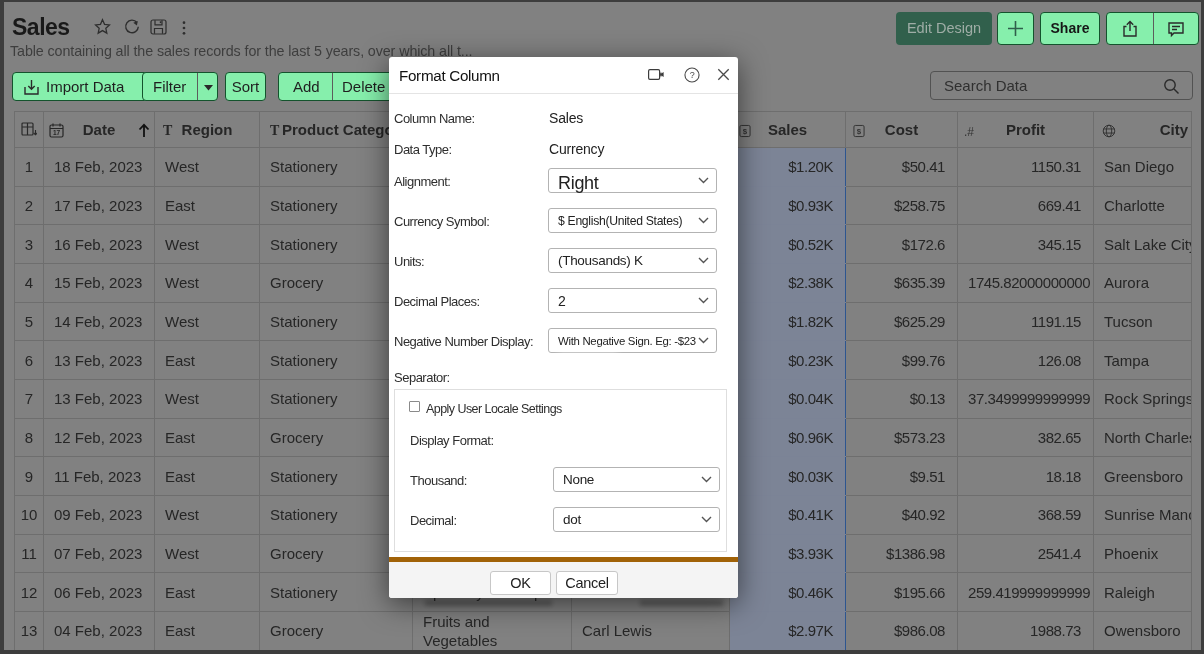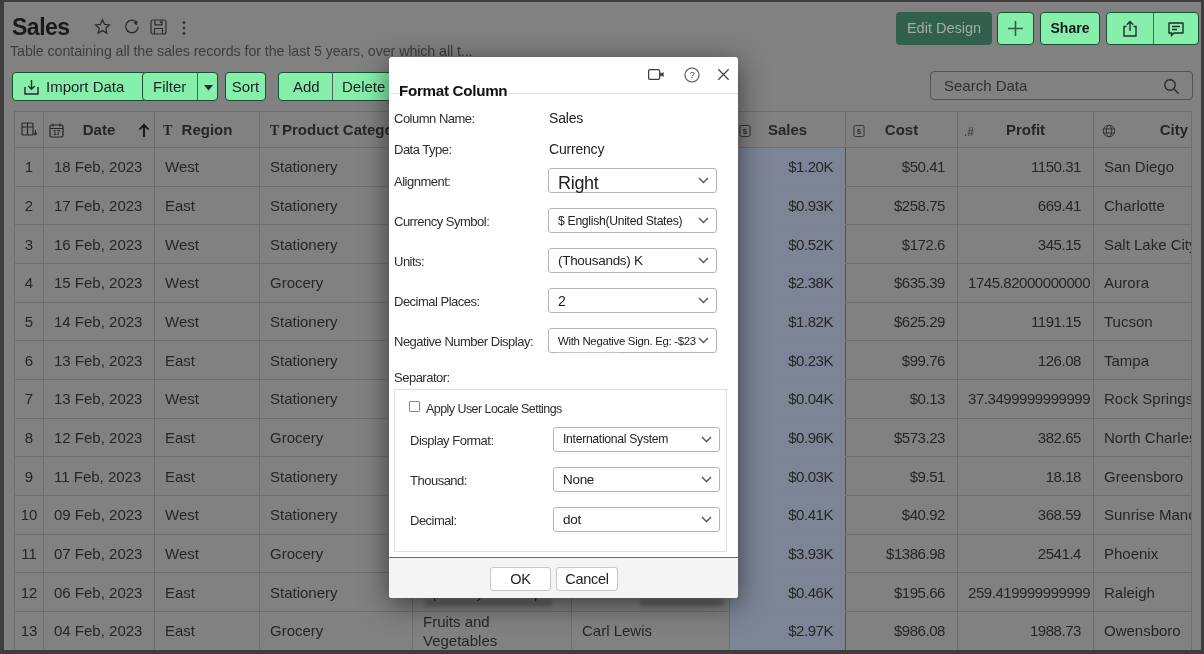--- a/index.html
+++ b/index.html
@@ -33,31 +33,31 @@
 th { height:36px; font-size:15px; font-weight:bold; text-align:center; position:relative; padding:0 2px; }
 td { height:38.66px; }
 td.num { text-align:center; padding:0 2px; }
 td.r { text-align:right; padding-right:12px; letter-spacing:-0.45px; }
 .sel { background:#7c8496; border-left:1px solid #2d5590; border-right:1px solid #2d5590; border-top-color:#7b8396; border-bottom-color:#7b8396; }
 tr.first .sel { border-top:1px solid #2d5590; }
 .ticon { font-family:"Liberation Serif", serif; font-weight:bold; font-size:14px; margin-right:8px; color:#262626; }
 
 #dialog { position:absolute; left:389px; top:57px; width:349px; height:541px; background:#fff; border-radius:3px; box-shadow:0 6px 28px rgba(0,0,0,0.55); z-index:100; font-size:13px; color:#2e2e2e; letter-spacing:-0.3px; }
 #dialog .hdr { position:absolute; left:0; top:0; width:100%; height:37px; border-bottom:1px solid #e4e4e4; }
-#dialog .hdr .t { position:absolute; left:10px; top:10px; font-size:15.2px; font-weight:bold; color:#111; letter-spacing:-0.3px;margin-top:15px; }
+#dialog .hdr .t { position:absolute; left:10px; top:10px; font-size:15.2px; font-weight:normal; color:#111; letter-spacing:-0.3px; }
 .dlabel { position:absolute; left:5px; white-space:nowrap; font-size:13px; letter-spacing:-0.5px; }
 .dvalue { position:absolute; left:160px; font-size:14px; letter-spacing:-0.2px; color:#222; }
 .sbox { position:absolute; left:159px; width:169px; height:25px; border:1px solid #b3b3b3; border-radius:3px; background:#fff; color:#222; }
 .sbox span { position:absolute; left:9px; top:4px; font-size:13.5px; white-space:nowrap; }
 .sbox svg { position:absolute; right:7px; top:8px; }
 #grpbox { position:absolute; left:5px; top:332px; width:333px; height:163px; border:1px solid #dedede; }
 #grpbox .sbox { left:158px; width:167px; }
 #grpbox .dlabel { left:15px; }
 #cb { position:absolute; left:15px; top:343px; width:11px; height:11px; border:1px solid #8a8a8a; background:#fff; border-radius:1px; }
-#dfooter { position:absolute; left:0; top:500px; width:100%; height:41px; background:#f4f4f4; border-top:1px solid #a16207; border-radius:0 0 3px 3px; }
+#dfooter { position:absolute; left:0; top:500px; width:100%; height:41px; background:#f4f4f4; border-top:5px solid #a16207; border-radius:0 0 3px 3px; }
 .fbtn { position:absolute; top:9px; height:24px; background:#fff; border:1px solid #c7c7c7; border-radius:3px; font-size:14.5px; color:#222; text-align:center; line-height:22px; }
 #smudge { position:absolute; left:169px; top:297px; width:60px; height:14px; background:rgba(255,255,255,0.75); filter:blur(3px); }
 </style>
 </head>
 <body>
 
 <div id="title">Sales</div>
 <div class="titleicons" style="left:94px;top:18px;">
 <svg width="17" height="17" viewBox="0 0 20 20" fill="none" stroke="#2e2e2e" stroke-width="1.5">
       <path d="M10 2 L12.4 7.5 L18.2 8.1 L13.9 12.1 L15.1 17.8 L10 14.8 L4.9 17.8 L6.1 12.1 L1.8 8.1 L7.6 7.5 Z"></path>
@@ -394,26 +394,20 @@
       <svg width="11" height="7" viewBox="0 0 11 7" fill="none" stroke="#555" stroke-width="1.4">
         <path d="M1 1 L5.5 5.5 L10 1"></path>
       </svg>
     </div>
 <div id="smudge"></div>
 <div class="dlabel" style="top:313px;">Separator:</div>
 <div id="grpbox">
 <div id="cb" style="top:11px;left:14px;"></div>
 <div class="dlabel" style="top:12px;left:31px;font-size:12.5px;letter-spacing:-0.55px;">Apply User Locale Settings</div>
 <div class="dlabel" style="top:43px;">Display Format:</div>
-<div class="sbox" style="top:37px;">
-        <span style="font-size:12.2px;">International System</span>
-        <svg width="11" height="7" viewBox="0 0 11 7" fill="none" stroke="#555" stroke-width="1.4">
-          <path d="M1 1 L5.5 5.5 L10 1"></path>
-        </svg>
-      </div>
 <div class="dlabel" style="top:83px;">Thousand:</div>
 <div class="sbox" style="top:77px;">
         <span>None</span>
         <svg width="11" height="7" viewBox="0 0 11 7" fill="none" stroke="#555" stroke-width="1.4">
           <path d="M1 1 L5.5 5.5 L10 1"></path>
         </svg>
       </div>
 <div class="dlabel" style="top:123px;">Decimal:</div>
 <div class="sbox" style="top:117px;">
         <span>dot</span>

